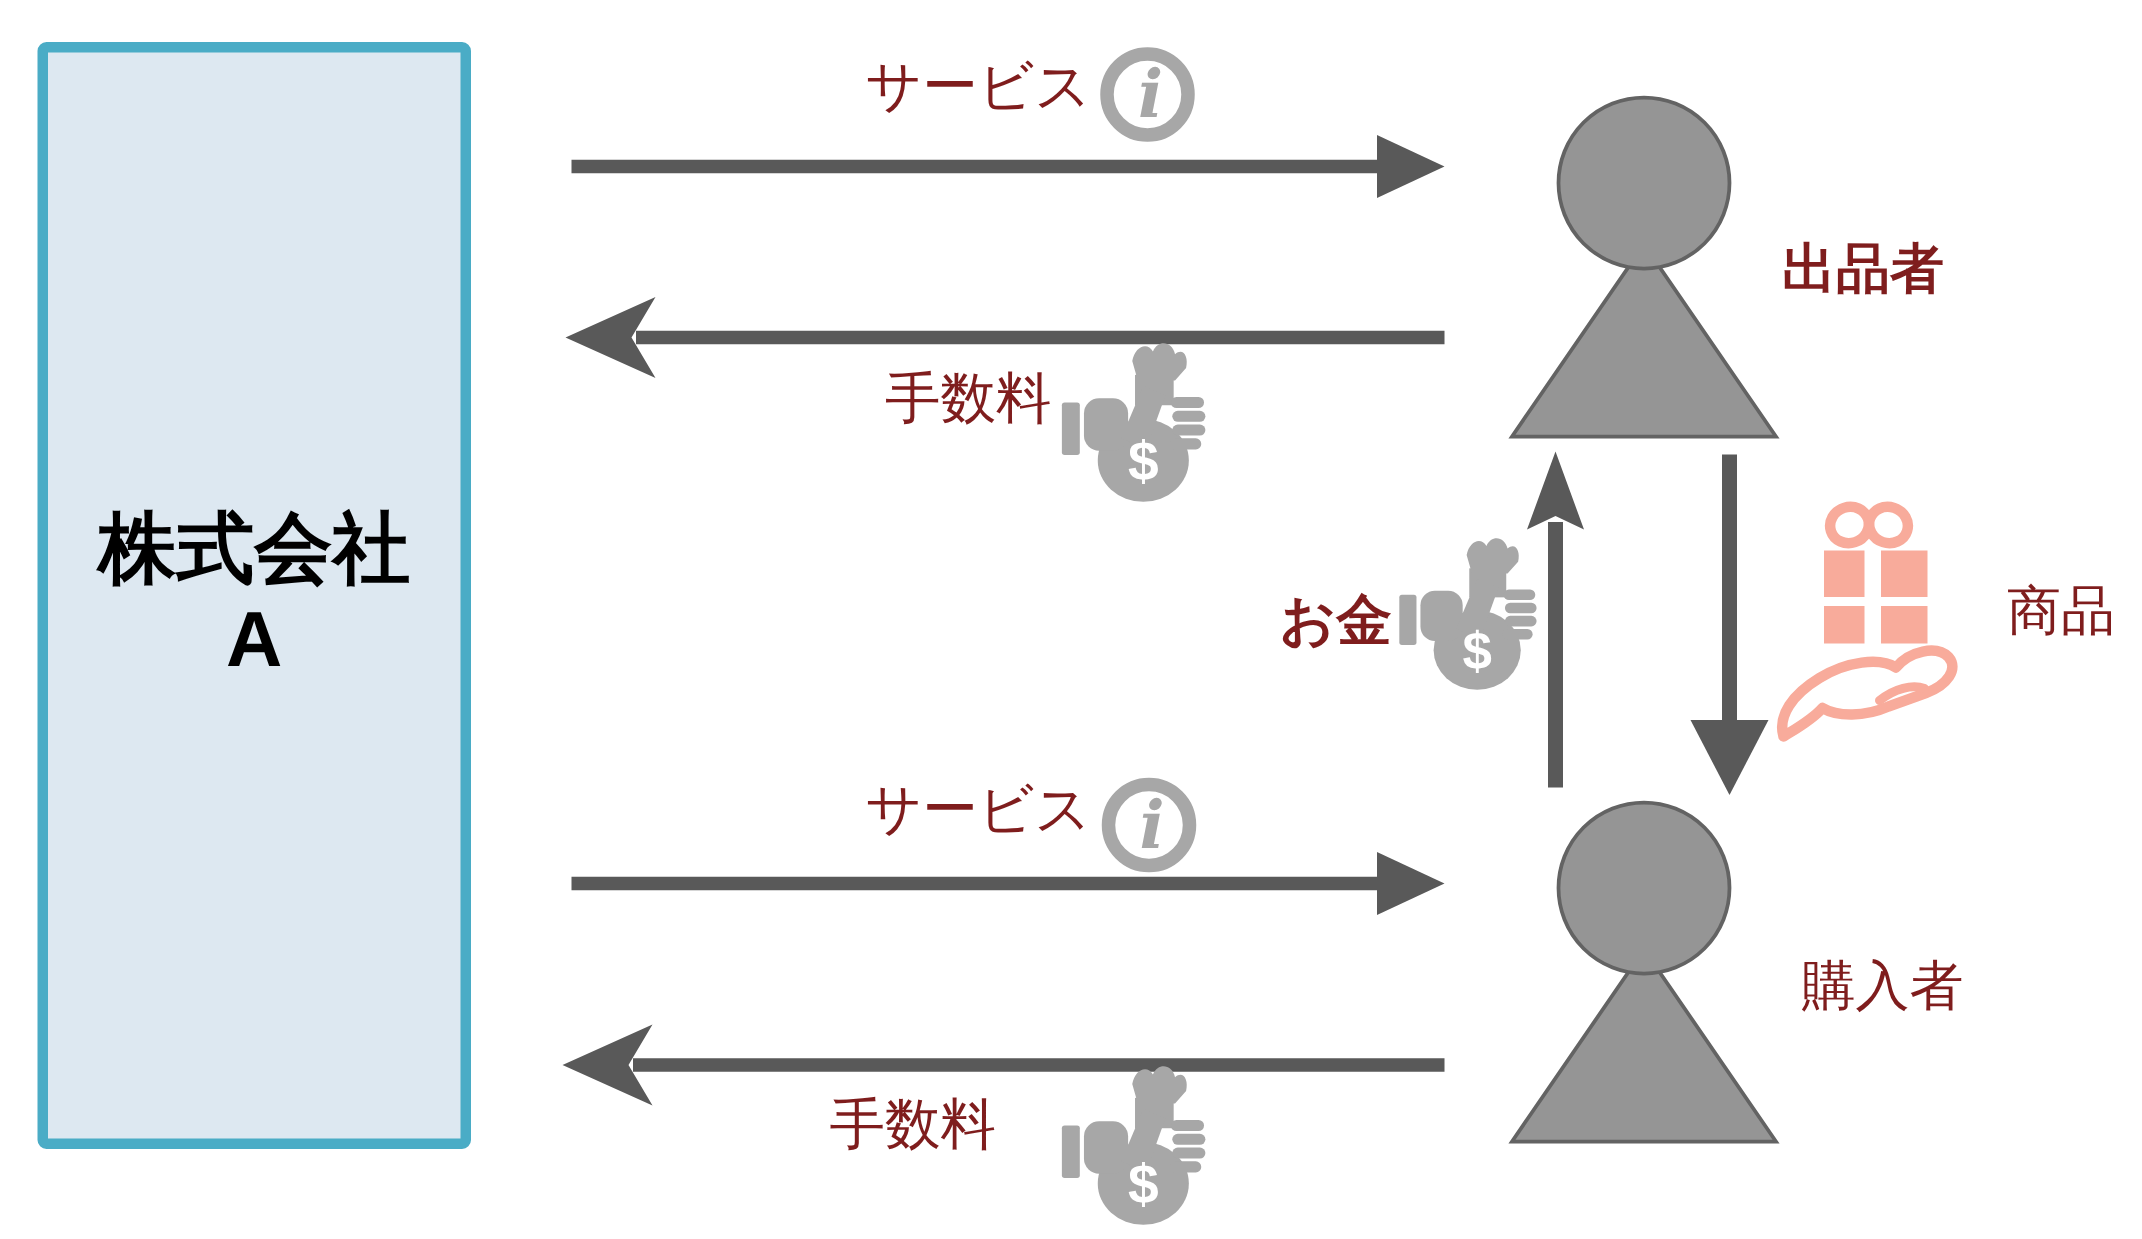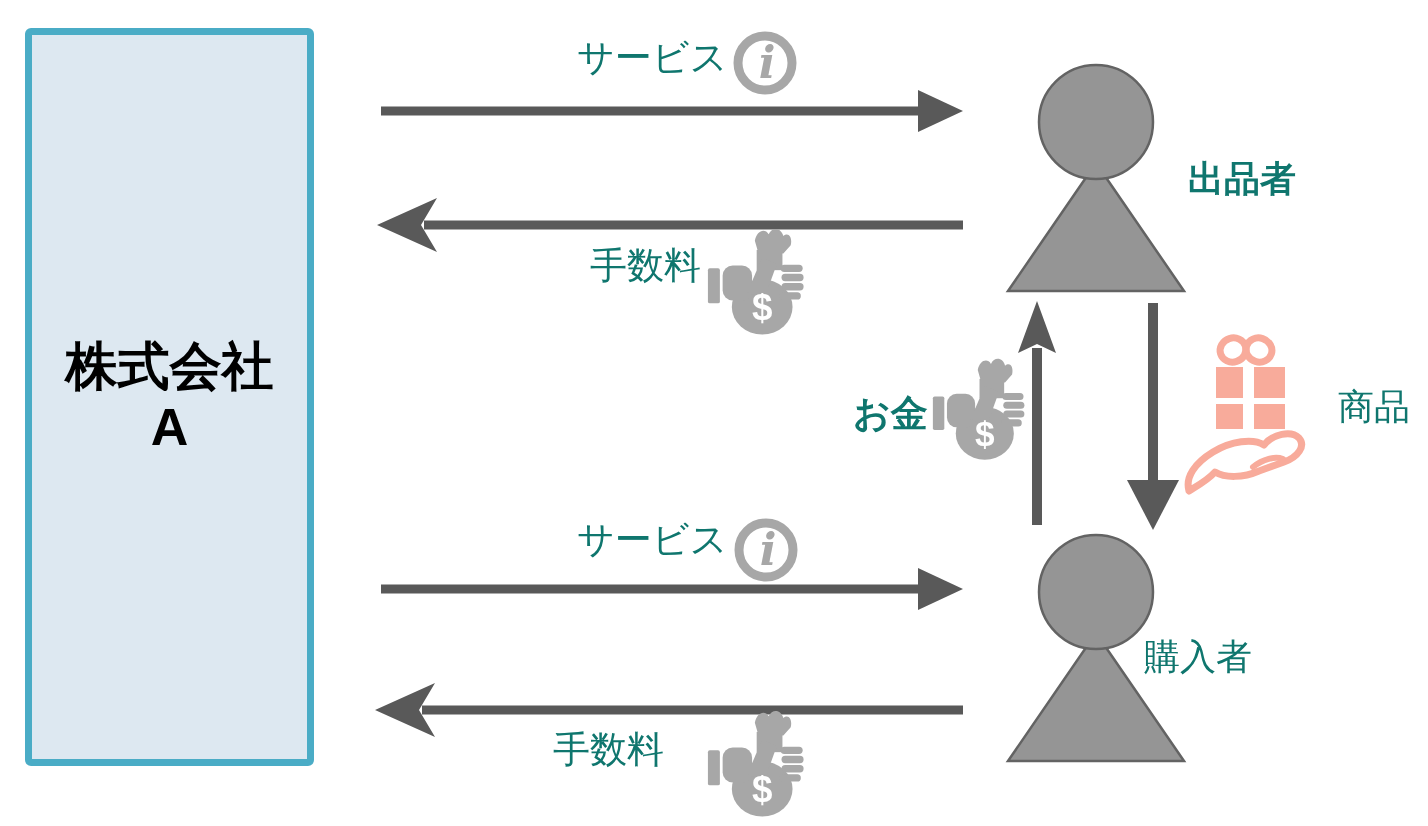--- a/index.html
+++ b/index.html
@@ -29,21 +29,21 @@
     align-items: center;
     justify-content: center;
     color: #000000;
     font-weight: bold;
     font-size: 52px;
     line-height: 1.18;
     text-align: right;
   }
   .lbl {
     position: absolute;
-    color: #0f766e;
+    color: #7f1d1d;
     font-size: 36px;
     line-height: 1.1;
     white-space: nowrap;
   }
   .lbl-lg { font-size: 37px; }
 </style>
 </head>
 <body>
 
 <div class="stage">
@@ -140,15 +140,15 @@
   </div>
 
   <div class="lbl lbl-lg" style="left:577px; top:38px;">サービス</div>
   <div class="lbl lbl-lg" style="left:590px; top:246px;">手数料</div>
   <div class="lbl lbl-lg" style="left:577px; top:520px;">サービス</div>
   <div class="lbl lbl-lg" style="left:553px; top:730px;">手数料</div>
   <div class="lbl lbl-lg" style="left:853px; top:394px;font-weight:bold;">お金</div>
   <div class="lbl" style="left:1338px; top:387px;">商品</div>
 
   <div class="lbl" style="left:1188px; top:159px;font-weight:bold;">出品者</div>
-  <div class="lbl" style="left:1144px; top:637px;">購入者</div>
+  <div class="lbl" style="left:1201px; top:637px;">購入者</div>
 
 </div>
 
 </body></html>

